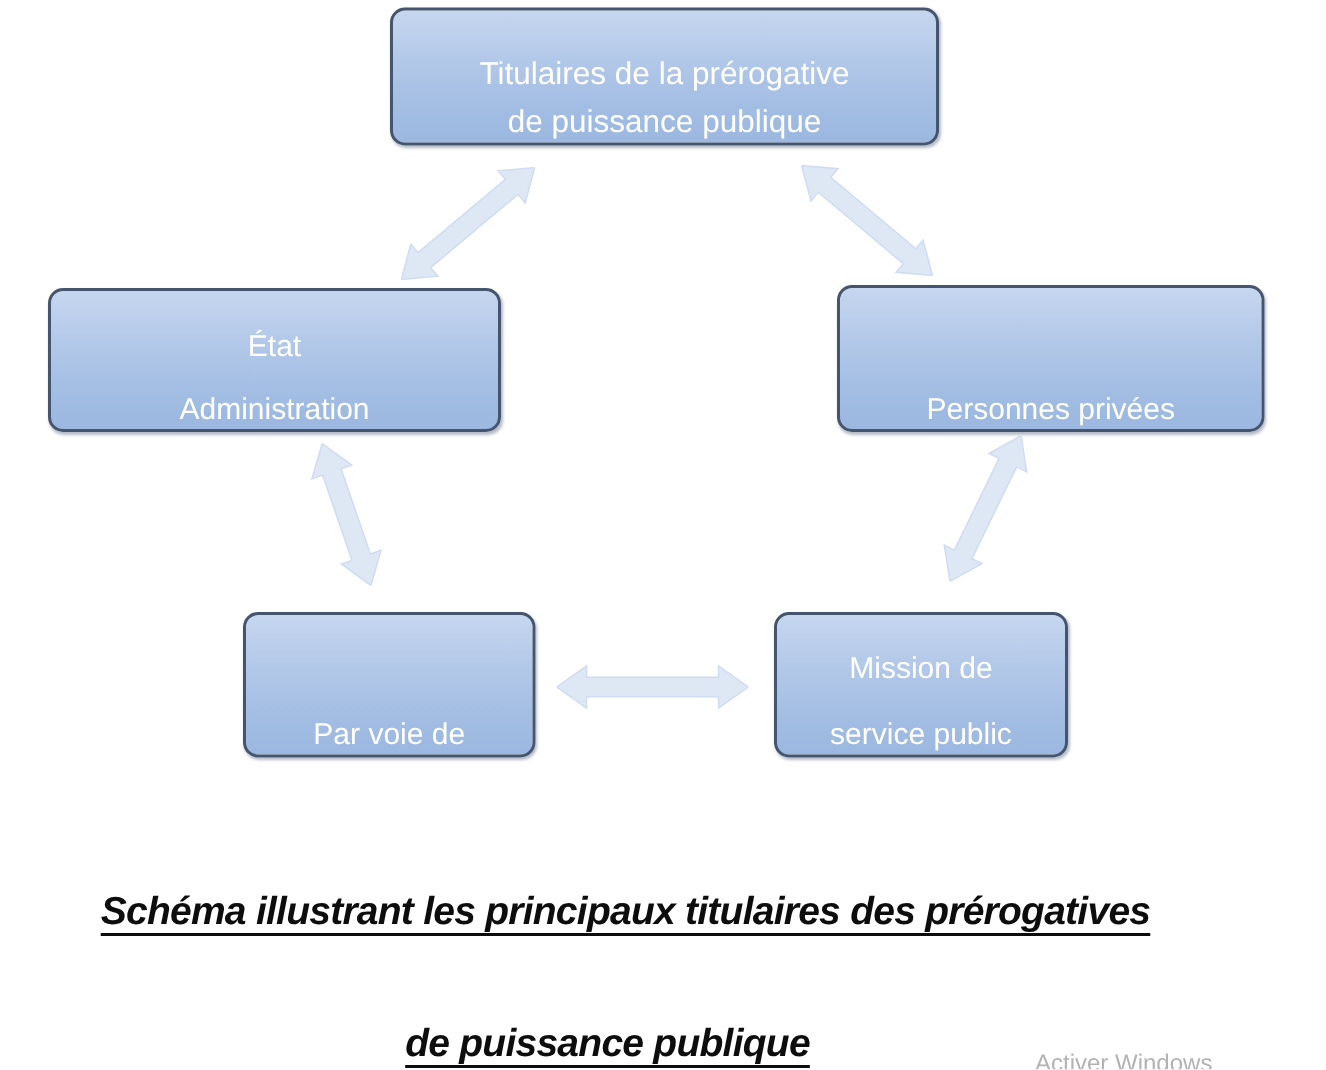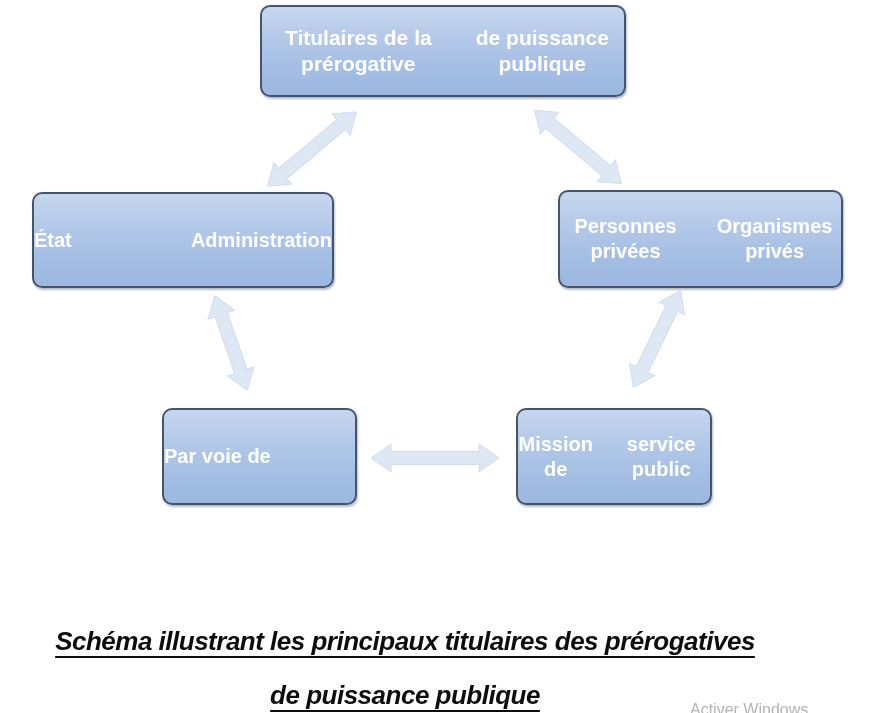--- a/index.html
+++ b/index.html
@@ -21,26 +21,26 @@
     box-sizing: border-box;
     border: 2px solid var(--node-border, #46556e);
     border-radius: 10px;
     background: linear-gradient(180deg,
       var(--node-fill-top, #c6d6ef) 0%,
       #b2c8e8 38%,
       #a3bde3 72%,
       var(--node-fill-bottom, #9cb8e0) 100%);
     box-shadow: 1px 1.5px 2px rgba(90,105,130,0.45);
     color: var(--node-text, #ffffff);
-    font-weight: bold;
+    font-weight: normal;
     text-align: center;
     display: flex;
-    flex-direction: row;
+    flex-direction: column;
     align-items: center;
-    justify-content: space-between;
+    justify-content: flex-end;
   }
   .node .line { display: block; line-height: 1.25; }
   #node-top          { left: 260px; top: 5px;   width: 366px; height: 92px; font-size: 21px; gap: 6px; }
   #node-left         { left: 32px;  top: 192px; width: 302px; height: 96px; font-size: 20px; gap: 17px; }
   #node-right        { left: 558px; top: 190px; width: 285px; height: 98px; font-size: 20px; gap: 17px; }
   #node-bottom-left  { left: 162px; top: 408px; width: 195px; height: 97px; font-size: 20px; gap: 18px; }
   #node-bottom-right { left: 516px; top: 408px; width: 196px; height: 97px; font-size: 20px; gap: 19px; }
   
   .arrow { position: absolute; transform-origin: center; line-height: 0; }
   #arrow-top-left   { left: 254px; top: 134px; transform: rotate(-40deg); }
@@ -58,21 +58,21 @@
     font-style: italic;
     font-size: 26px;
     letter-spacing: -0.5px;
     color: #0d0d0d;
   }
   .caption .underlined {
     text-decoration: underline;
     text-decoration-thickness: 2px;
     text-underline-offset: 6px;
   }
-  #caption-line1 { top: 626px; }
+  #caption-line1 { top: 592px; padding-left: 12px; }
   #caption-line2 { top: 680px; }
   
   #watermark {
     position: absolute;
     left: 690px;
     top: 701px;
     font-size: 16px;
     color: #b3b3b3;
     white-space: nowrap;
   }
@@ -87,21 +87,20 @@
     <span class="line">de puissance publique</span>
   </div>
 
   <div class="node" id="node-left">
     <span class="line">État</span>
     <span class="line">Administration</span>
   </div>
 
   <div class="node" id="node-right">
     <span class="line">Personnes privées</span>
-    <span class="line">Organismes privés</span>
   </div>
 
   <div class="node" id="node-bottom-left">
     <span class="line">Par voie de</span>
   </div>
 
   <div class="node" id="node-bottom-right">
     <span class="line">Mission de</span>
     <span class="line">service public</span>
   </div>

